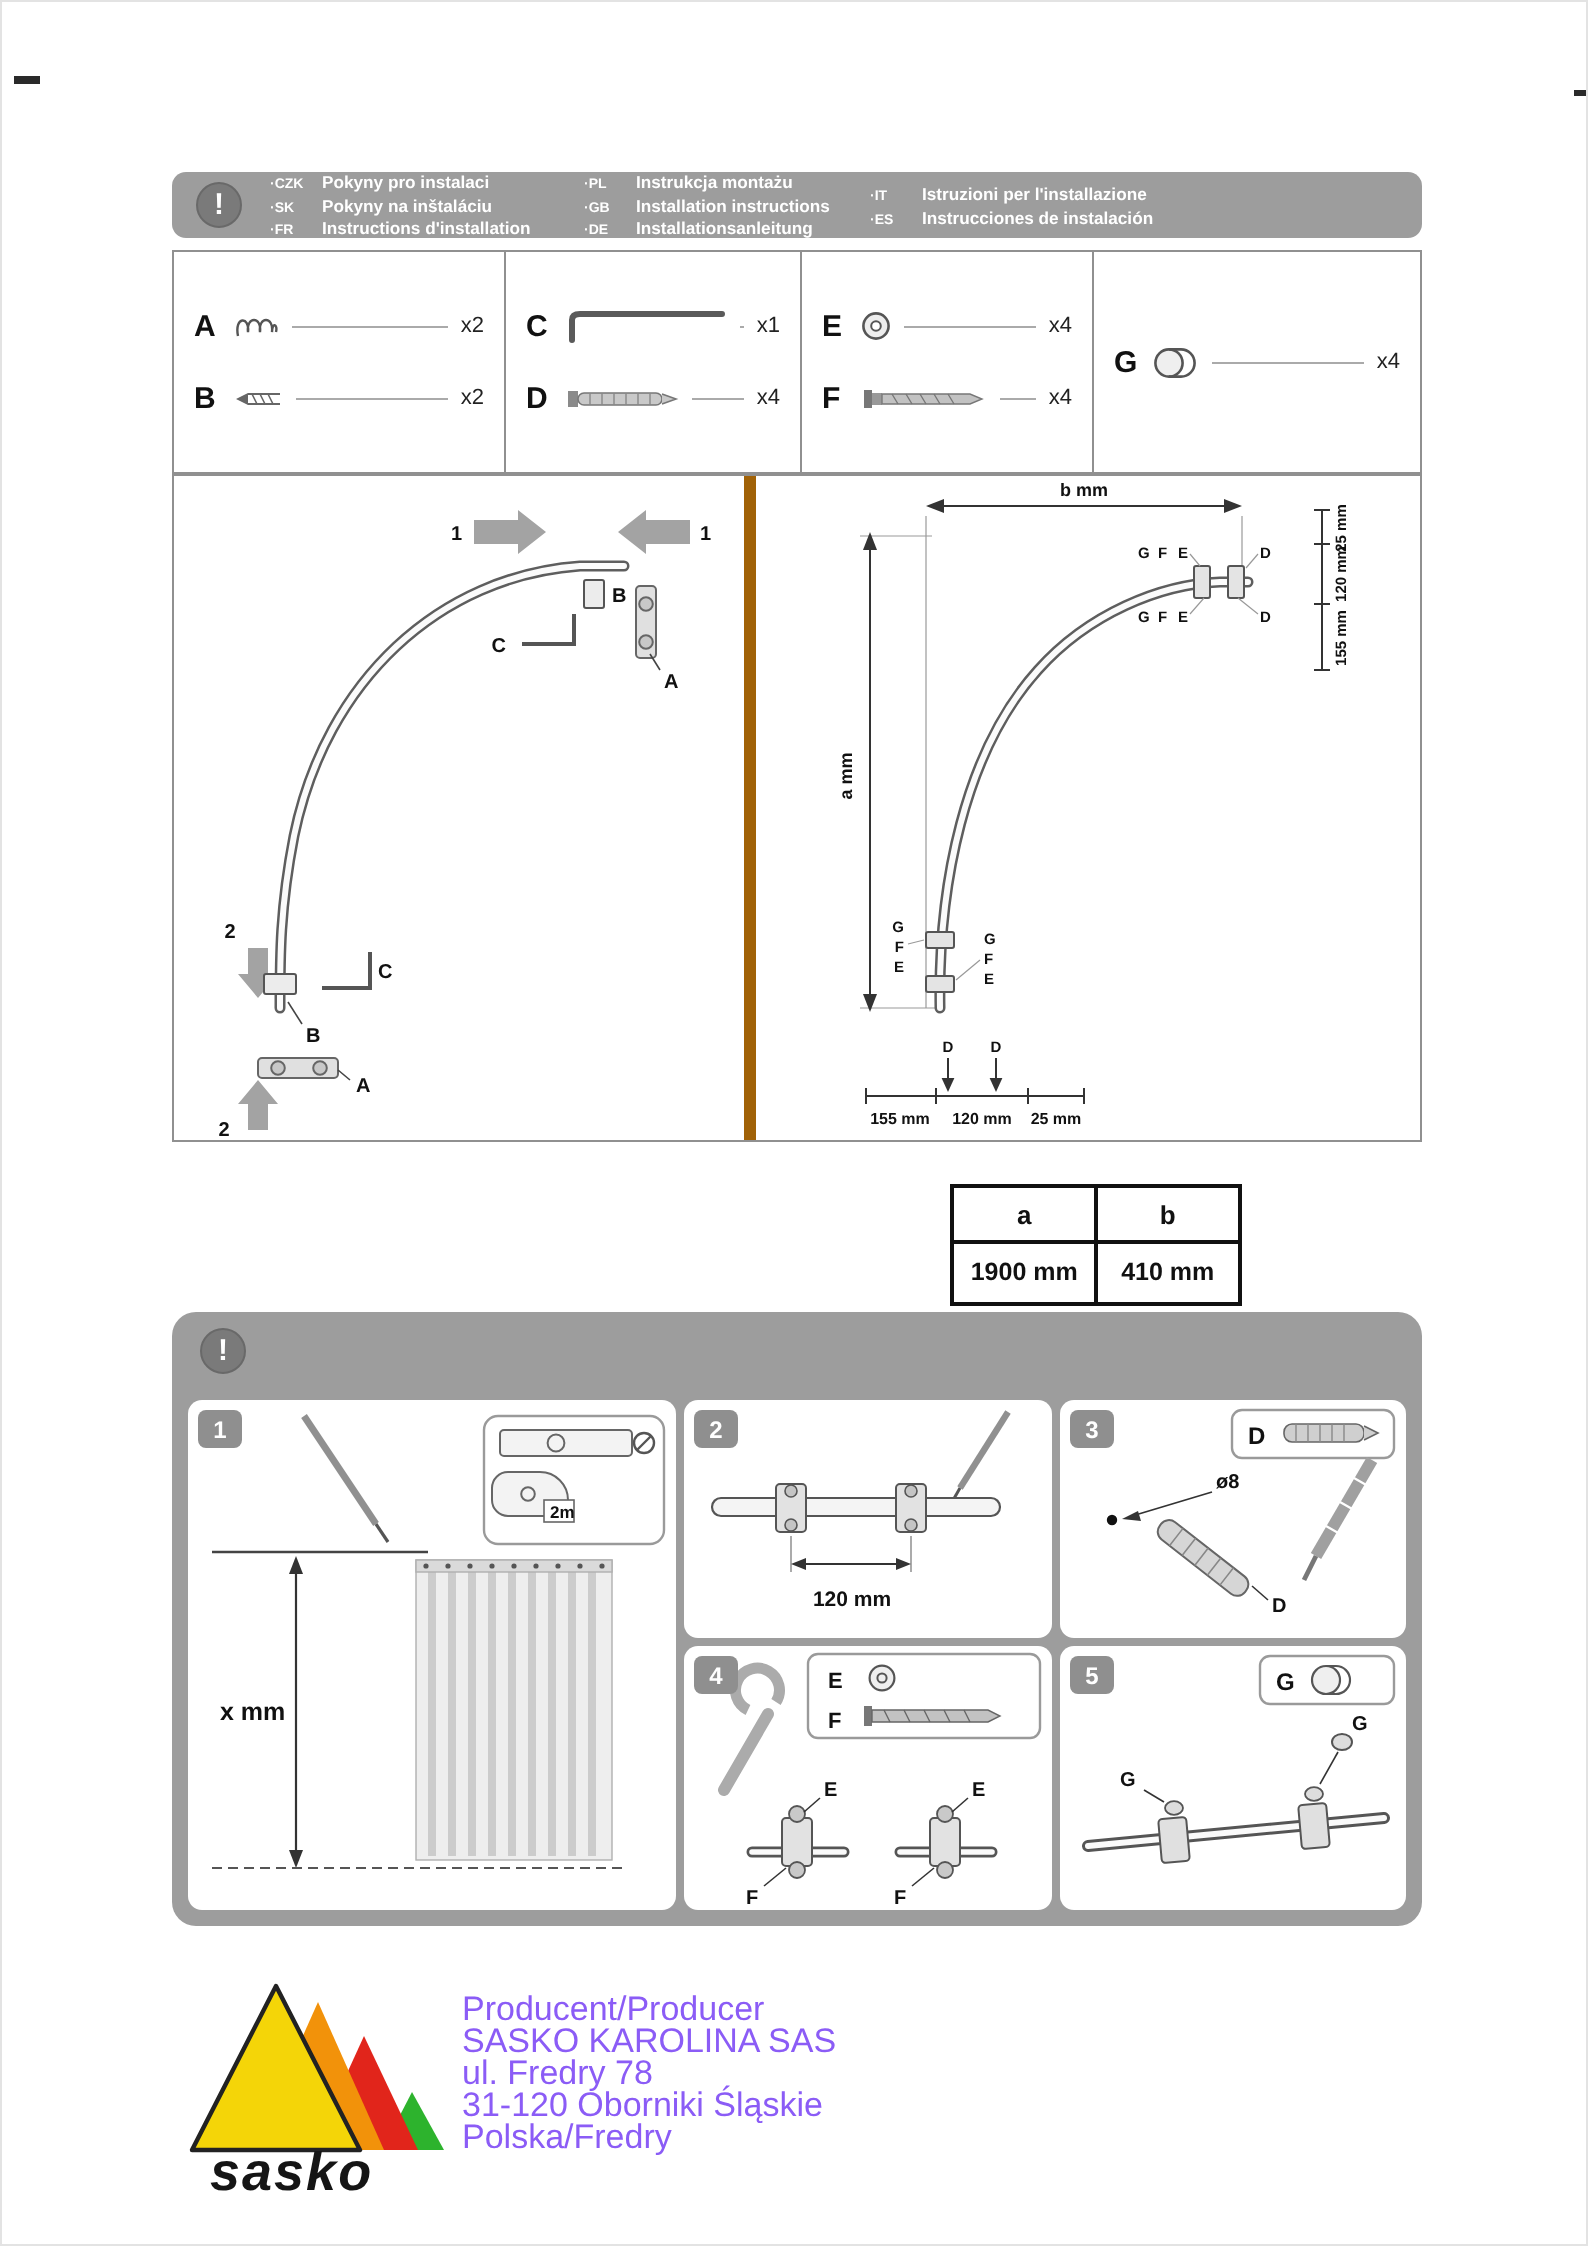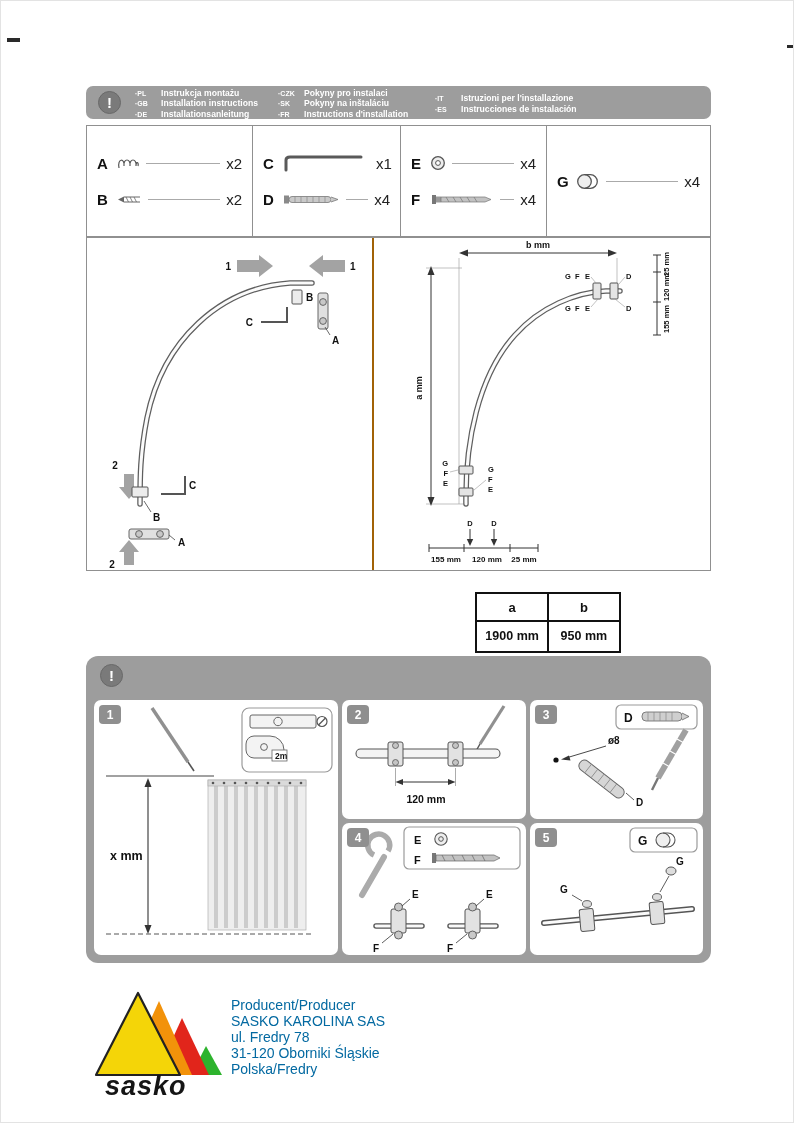--- a/index.html
+++ b/index.html
@@ -21,26 +21,26 @@
 
   
   .parts-box{position:absolute;left:85px;top:124px;width:625px;height:112px;border:1px solid #909090;display:flex;background:#fff}
   .pcol{display:flex;flex-direction:column;justify-content:center;gap:14px;padding:0 10px}
   .pcol + .pcol{border-left:1px solid #909090}
   .pcol1{width:165px}.pcol2{width:148px}.pcol3{width:146px}.pcol4{flex:1}
   .part-row{display:flex;align-items:center;height:22px}
   .pletter{font-size:15px;font-weight:bold;width:19px;flex:none}
   .picon{flex:none;display:flex;align-items:center}
   .pline{flex:1;border-top:1px solid #aaa;margin:0 6px}
-  .pqty{font-size:15px;color:#222;flex:none}
+  .pqty{font-size:11px;color:#222;flex:none}
 
   
   .diagram-box{position:absolute;left:85px;top:236px;width:625px;height:334px;border:1px solid #909090;display:flex;background:#fff}
   .diagram-left{width:285px}
-  .diagram-right{flex:1;border-left:2px solid #a16207}
+  .diagram-right{flex:1;border-left:6px solid #a16207}
   svg text{font-family:"Liberation Sans","DejaVu Sans",sans-serif}
   .dl{font-size:10px;font-weight:bold;fill:#111}
   .ds{font-size:7.5px;font-weight:bold;fill:#111}
   .dm{font-size:9px;font-weight:bold;fill:#111}
   .dm8{font-size:8px;font-weight:bold;fill:#111}
   .rod-out{fill:none;stroke:#5e5e5e;stroke-width:5.5;stroke-linecap:round}
   .rod-in{fill:none;stroke:#fbfbfb;stroke-width:3;stroke-linecap:round}
   .thin{stroke:#333;stroke-width:1;fill:none}
   .xline{stroke:#999;stroke-width:.6;fill:none}
   .garrow{fill:#a3a3a3}
@@ -59,57 +59,57 @@
   .panel2{left:256px;top:44px;width:184px;height:119px}
   .panel3{left:444px;top:44px;width:173px;height:119px}
   .panel4{left:256px;top:167px;width:184px;height:132px}
   .panel5{left:444px;top:167px;width:173px;height:132px}
   .badge{position:absolute;left:5px;top:5px;width:22px;height:19px;background:#8f8f8f;border-radius:4px;color:#fff;font-weight:bold;font-size:12px;display:flex;align-items:center;justify-content:center;z-index:2}
   .panel svg{position:absolute;left:0;top:0}
 
   
   .footer-logo{position:absolute;left:92px;top:986px;width:135px;height:112px}
   .brand-text{font-size:27px;font-weight:bold;font-style:italic;fill:#151515;letter-spacing:1px}
-  .producer{position:absolute;left:230px;top:996px;font-size:14px;line-height:16px;color:#0369a1}
+  .producer{position:absolute;left:230px;top:996px;font-size:17px;line-height:16px;color:#8b5cf6}
 </style>
 </head>
 <body>
 
 <div class="page">
   <div class="mark-tl"></div>
   <div class="mark-r"></div>
 
   <div class="lang-header">
     <div class="alert-circle">!</div>
+    <div class="lang-col lang-col2">
+      <div class="lang-entry">
+        <span class="lang-code">·CZK</span>
+        <span class="lang-text">Pokyny pro instalaci</span>
+      </div>
+      <div class="lang-entry">
+        <span class="lang-code">·SK</span>
+        <span class="lang-text">Pokyny na inštaláciu</span>
+      </div>
+      <div class="lang-entry">
+        <span class="lang-code">·FR</span>
+        <span class="lang-text">Instructions d'installation</span>
+      </div>
+    </div>
     <div class="lang-col lang-col1">
       <div class="lang-entry">
         <span class="lang-code">·PL</span>
         <span class="lang-text">Instrukcja montażu</span>
       </div>
       <div class="lang-entry">
         <span class="lang-code">·GB</span>
         <span class="lang-text">Installation instructions</span>
       </div>
       <div class="lang-entry">
         <span class="lang-code">·DE</span>
         <span class="lang-text">Installationsanleitung</span>
-      </div>
-    </div>
-    <div class="lang-col lang-col2">
-      <div class="lang-entry">
-        <span class="lang-code">·CZK</span>
-        <span class="lang-text">Pokyny pro instalaci</span>
-      </div>
-      <div class="lang-entry">
-        <span class="lang-code">·SK</span>
-        <span class="lang-text">Pokyny na inštaláciu</span>
-      </div>
-      <div class="lang-entry">
-        <span class="lang-code">·FR</span>
-        <span class="lang-text">Instructions d'installation</span>
       </div>
     </div>
     <div class="lang-col lang-col3">
       <div class="lang-entry">
         <span class="lang-code">·IT</span>
         <span class="lang-text">Istruzioni per l'installazione</span>
       </div>
       <div class="lang-entry">
         <span class="lang-code">·ES</span>
         <span class="lang-text">Instrucciones de instalación</span>
@@ -329,21 +329,21 @@
         <text class="dm8" x="113" y="324" text-anchor="middle">120 mm</text>
         <text class="dm8" x="150" y="324" text-anchor="middle">25 mm</text>
       </svg>
     </div>
   </div>
 
   <div class="size-table">
     <div class="st-cell st-h">a</div>
     <div class="st-cell st-h">b</div>
     <div class="st-cell st-v">1900 mm</div>
-    <div class="st-cell st-v">950 mm</div>
+    <div class="st-cell st-v">410 mm</div>
   </div>
 
   <div class="steps-box">
     <div class="alert-circle">!</div>
 
     <div class="panel panel1">
       <div class="badge">1</div>
       <svg width="244" height="255" viewBox="0 0 244 255">
         <g>
           <rect x="148" y="8" width="90" height="64" rx="7" fill="#fff" stroke="#9a9a9a" stroke-width="1.2"></rect>

